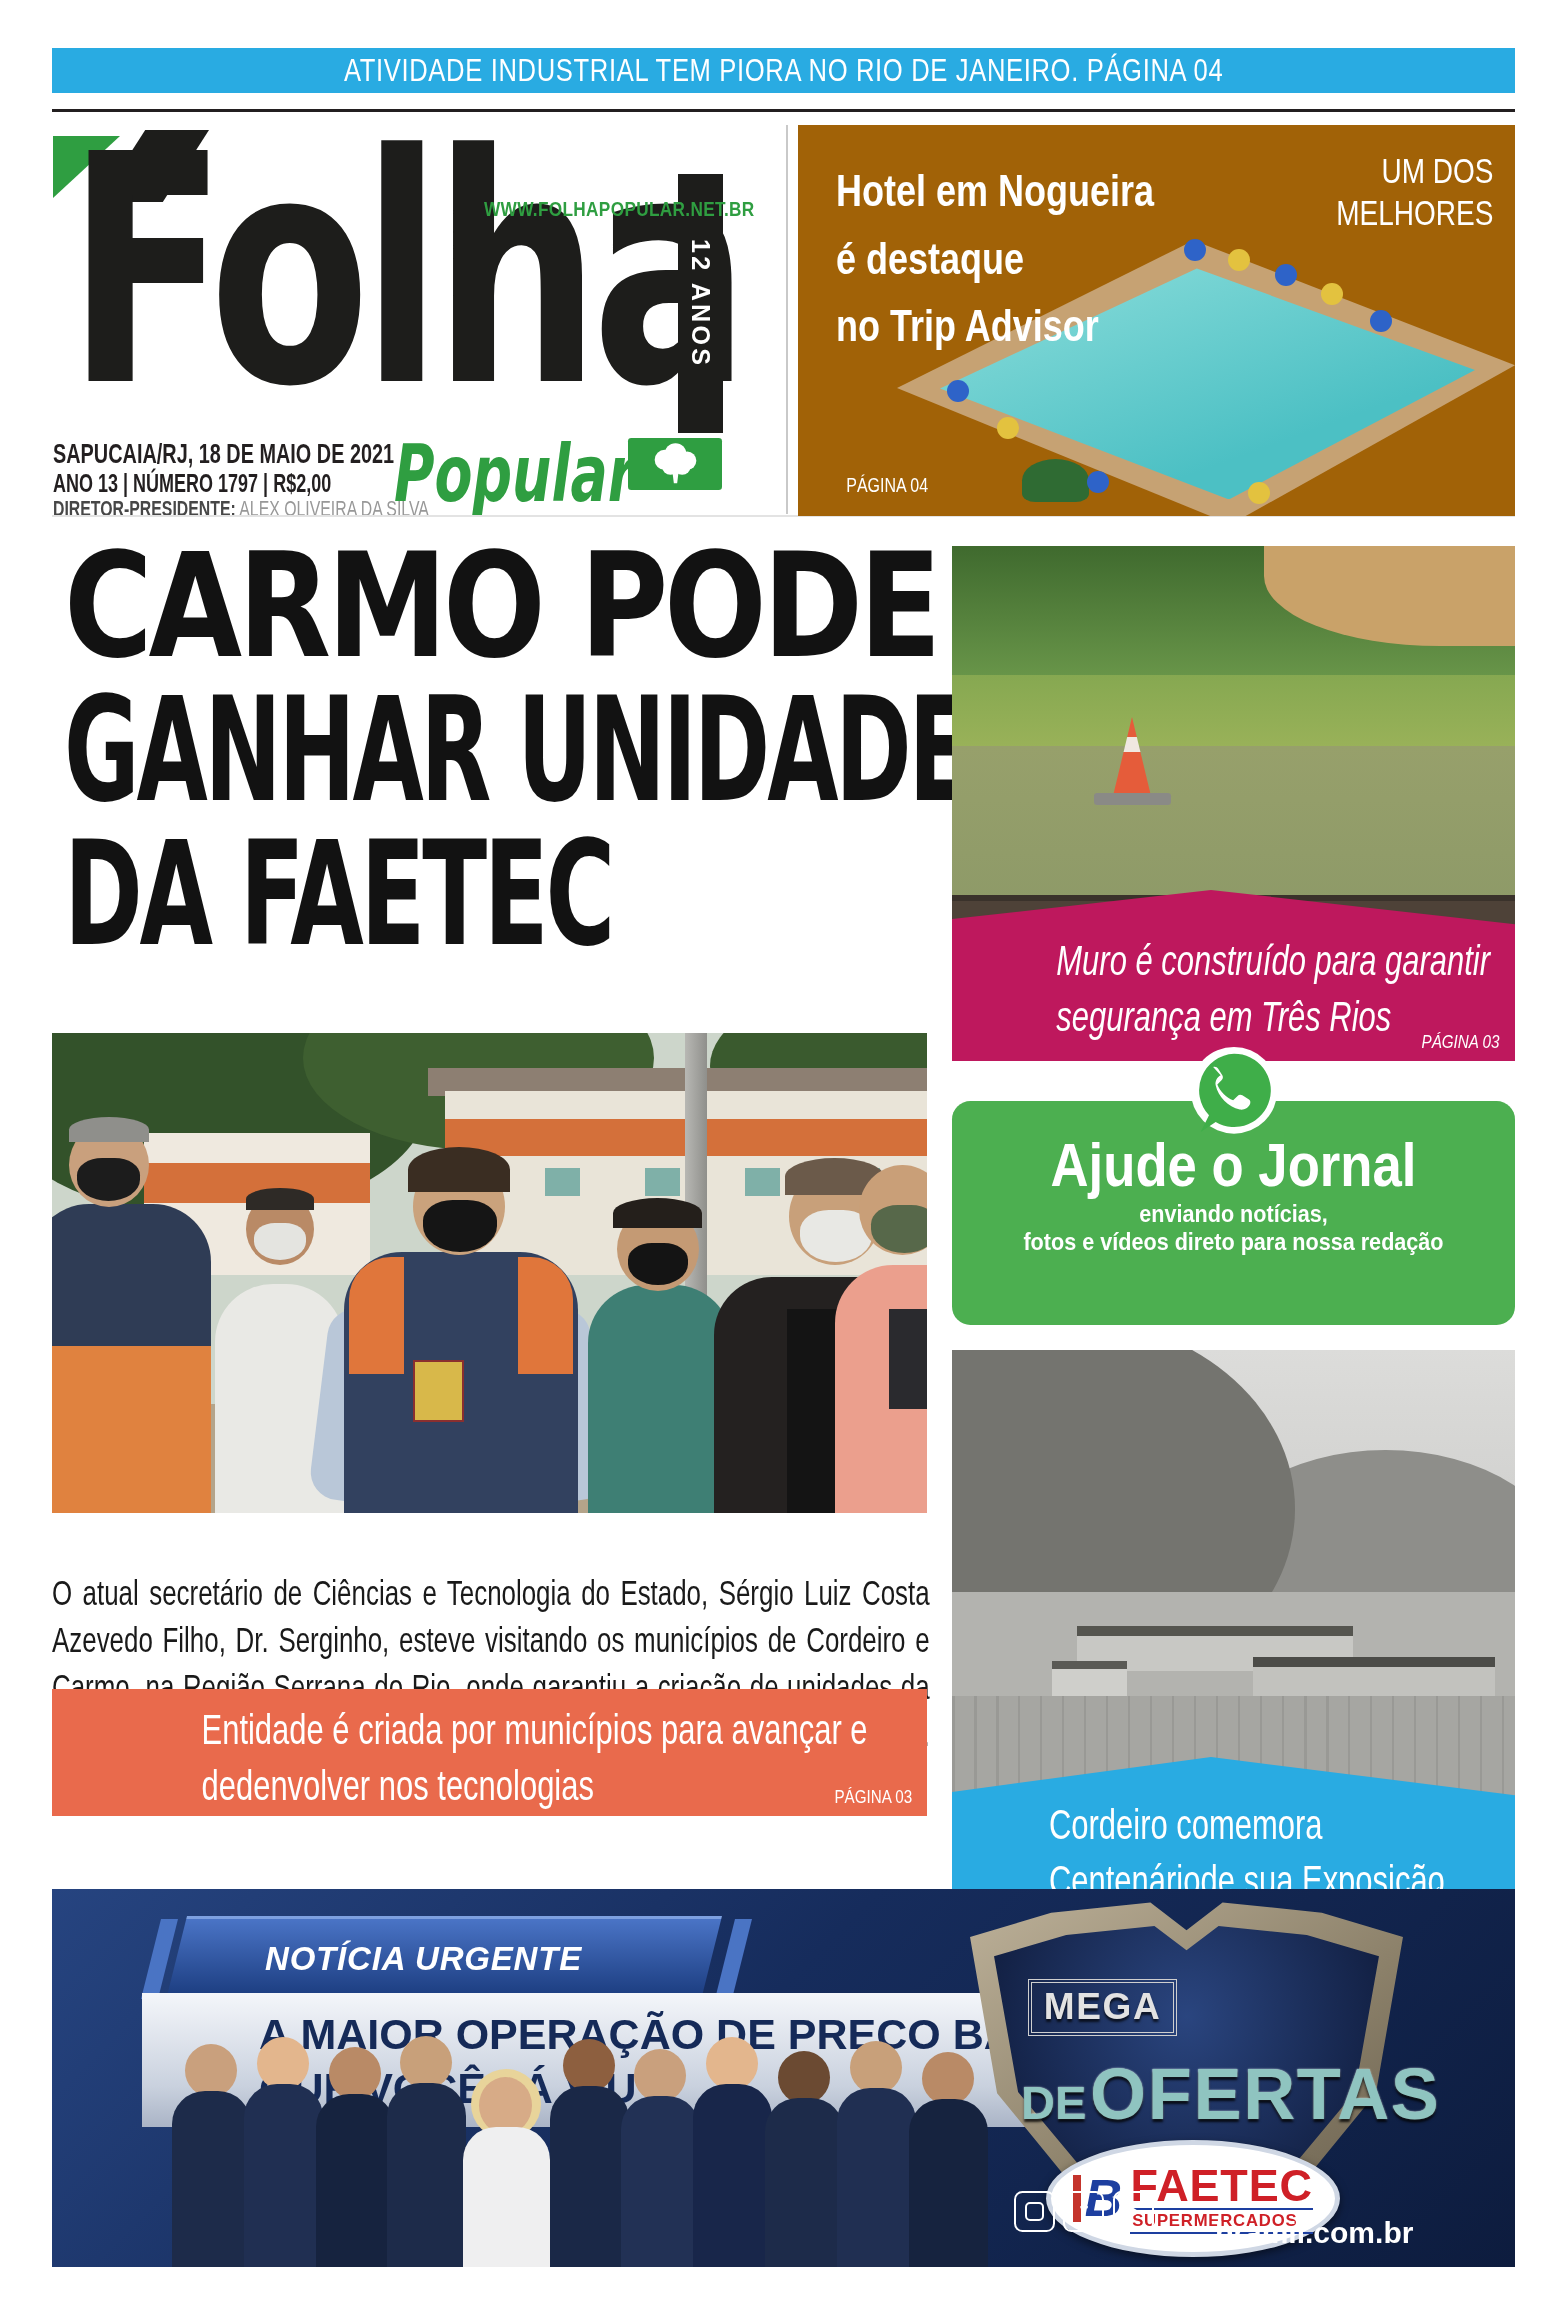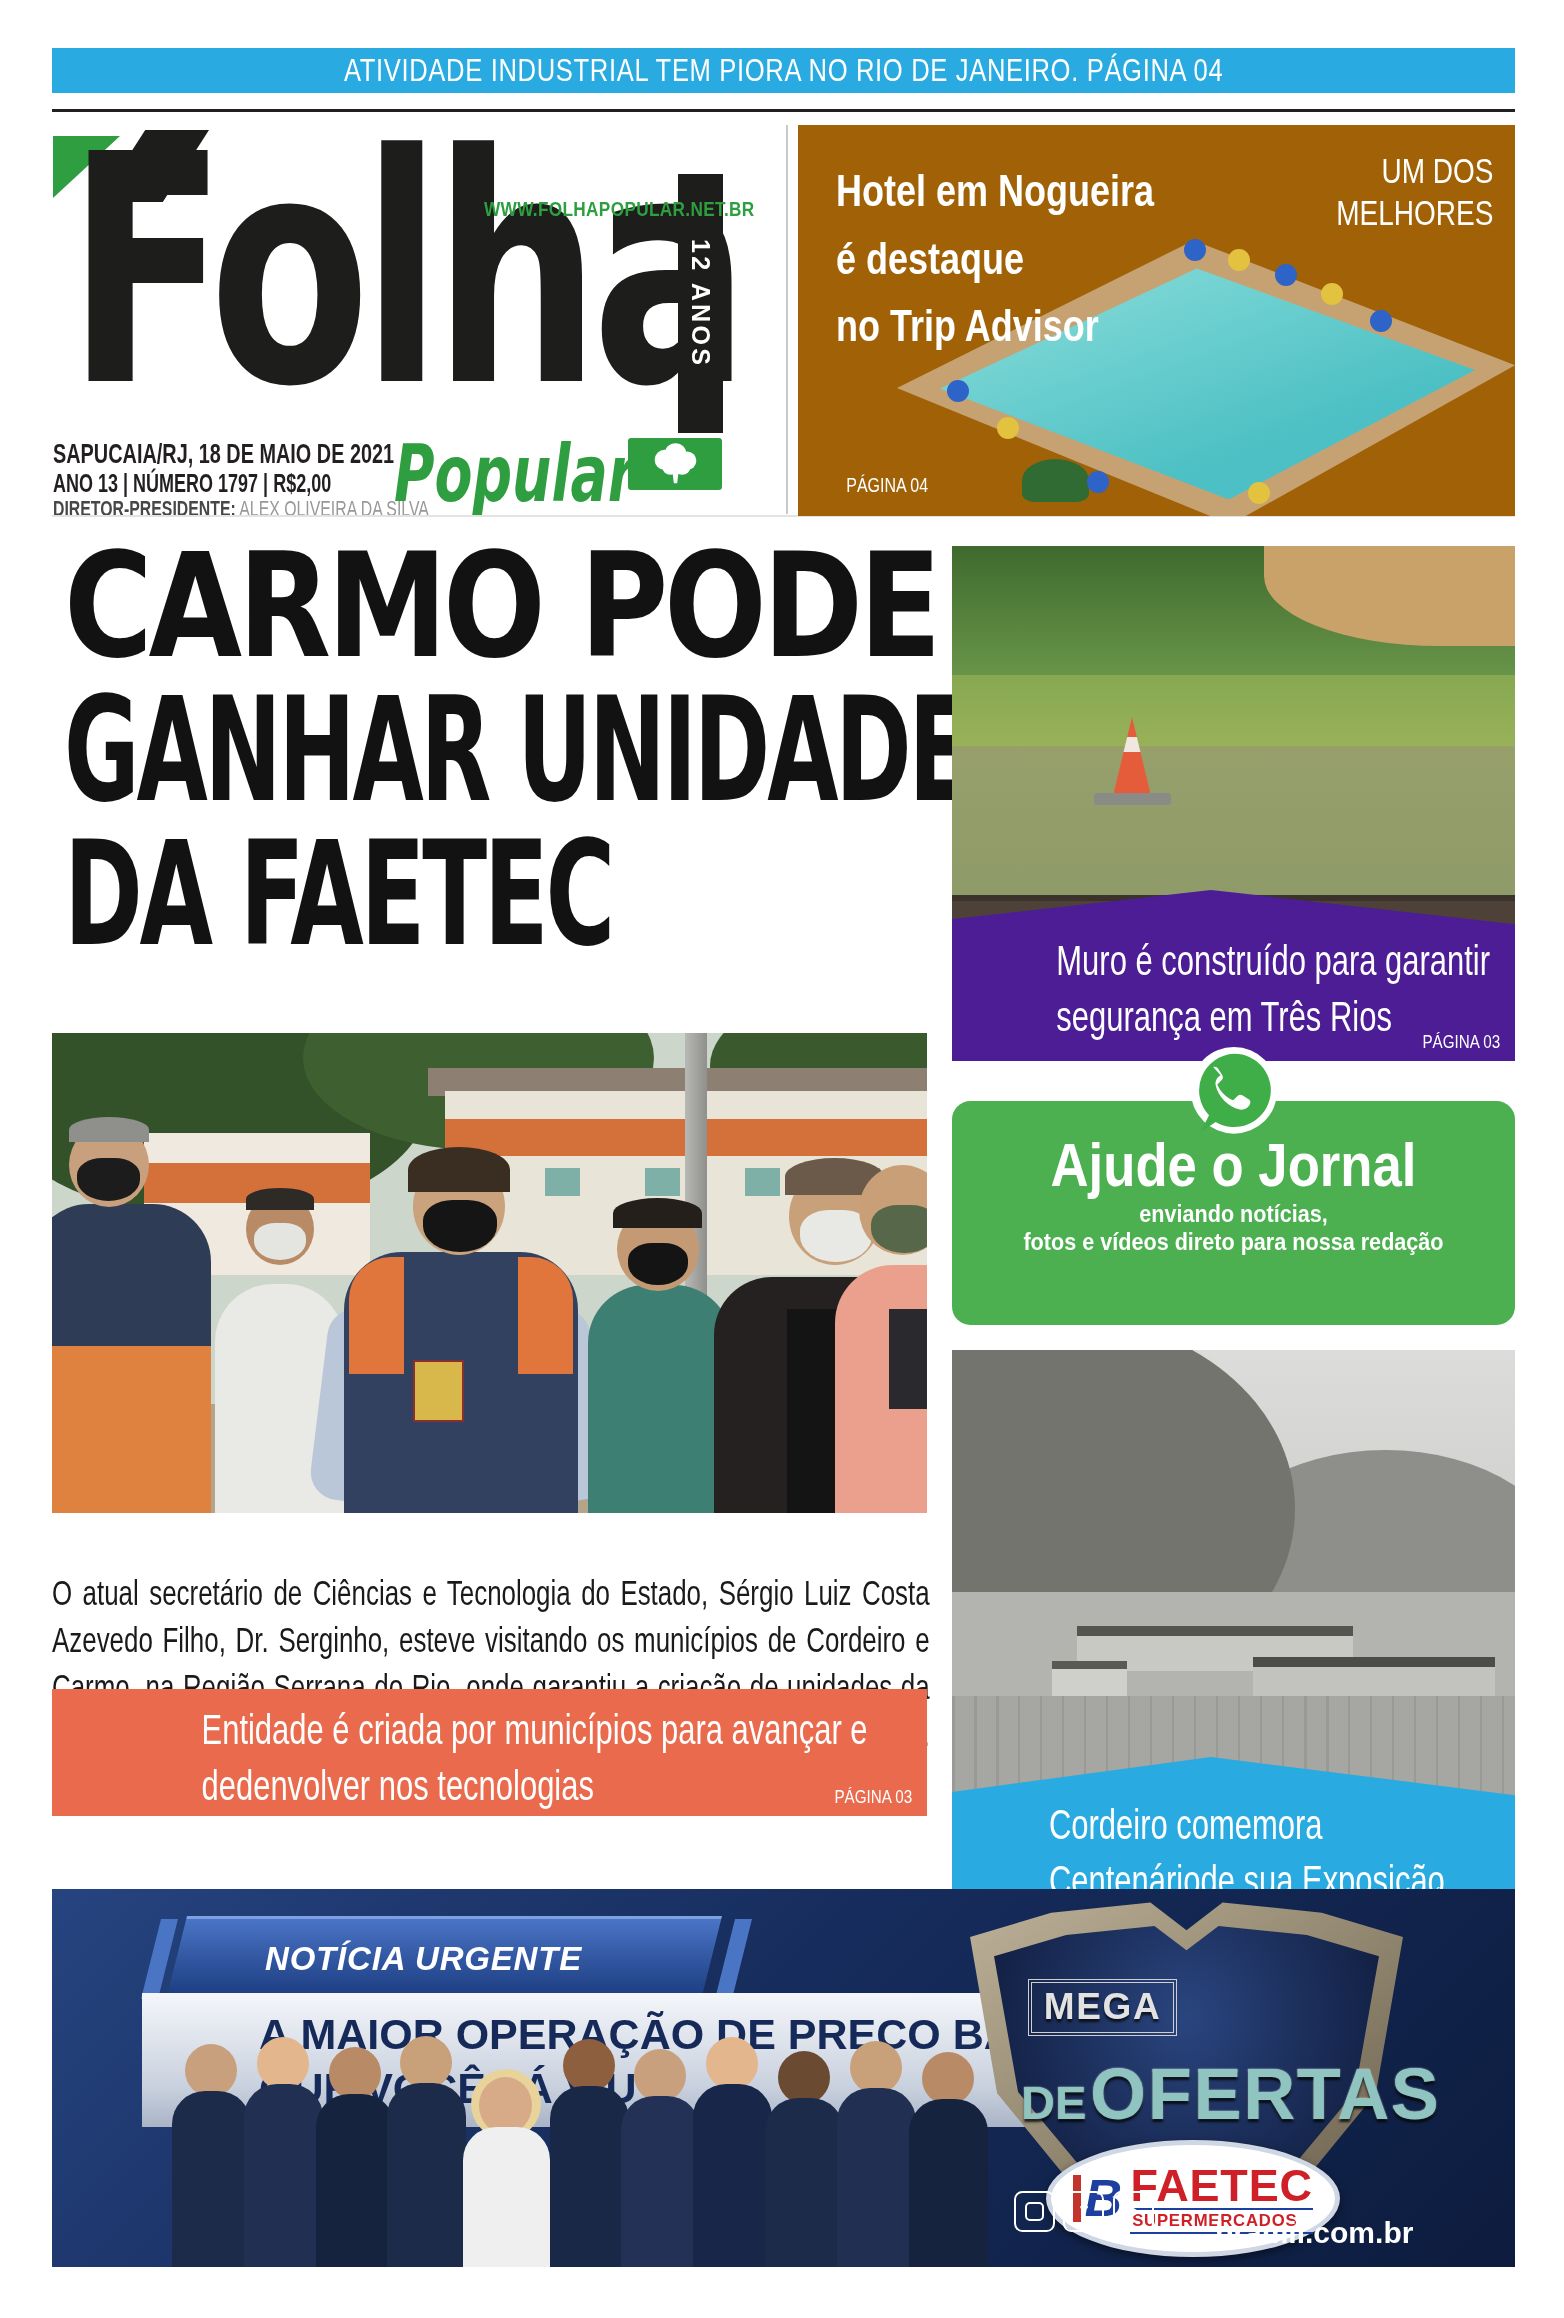--- a/index.html
+++ b/index.html
@@ -199,21 +199,21 @@
     <div class="abs" style="left:0;top:0;width:563px;height:146px;background:linear-gradient(180deg,#3f6a2e,#6d9a4c);"></div>
     <div class="abs" style="right:0;top:0;width:251px;height:100px;background:#c9a269;border-radius:0 0 0 70%;"></div>
     <div class="abs" style="left:0;top:129px;width:563px;height:75px;background:linear-gradient(#86a851,#9ab259);"></div>
     <div class="abs" style="left:0;top:200px;width:563px;height:159px;background:linear-gradient(#97a06b,#8e9a68);"></div>
     <div class="abs" style="left:0;top:349px;width:563px;height:125px;background:#4e4238;border-top:6.7px solid #3a322b;">
       <div class="abs" style="left:0;top:72px;width:563px;height:22px;background:repeating-linear-gradient(90deg,transparent 0 53px,#d9d2c2 53px 72px);"></div>
     </div>
     <div class="abs" style="left:0;top:451px;width:563px;height:67px;background:linear-gradient(120deg,#5d758a,#47607a);"></div>
     <div class="abs" style="left:155px;top:171px;width:50px;height:79px;background:repeating-linear-gradient(180deg,#e55c3a 0 20px,#f0e8e0 20px 35px,#e55c3a 35px 79px);clip-path:polygon(50% 0,88% 100%,12% 100%);"></div>
     <div class="abs" style="left:142px;top:247px;width:77px;height:11.7px;background:#8a8a86;border-radius:3.3px;"></div>
-    <div class="caption-peak" style="height:171px;background:#4c1d95;clip-path:polygon(0 17%,46% 0,100% 20%,100% 100%,0 100%);">
+    <div class="caption-peak" style="height:171px;background:#be185d;clip-path:polygon(0 17%,46% 0,100% 20%,100% 100%,0 100%);font-style:italic;">
       <div class="cap-text" style="top:43px;">
         <div>Muro é construído para garantir</div>
         <div>segurança em Três Rios</div>
       </div>
       <div class="cap-page">PÁGINA 03</div>
     </div>
   </div>
 
   <div class="abs wa-icon">
     <svg width="90" height="90" viewBox="0 0 108 108">

